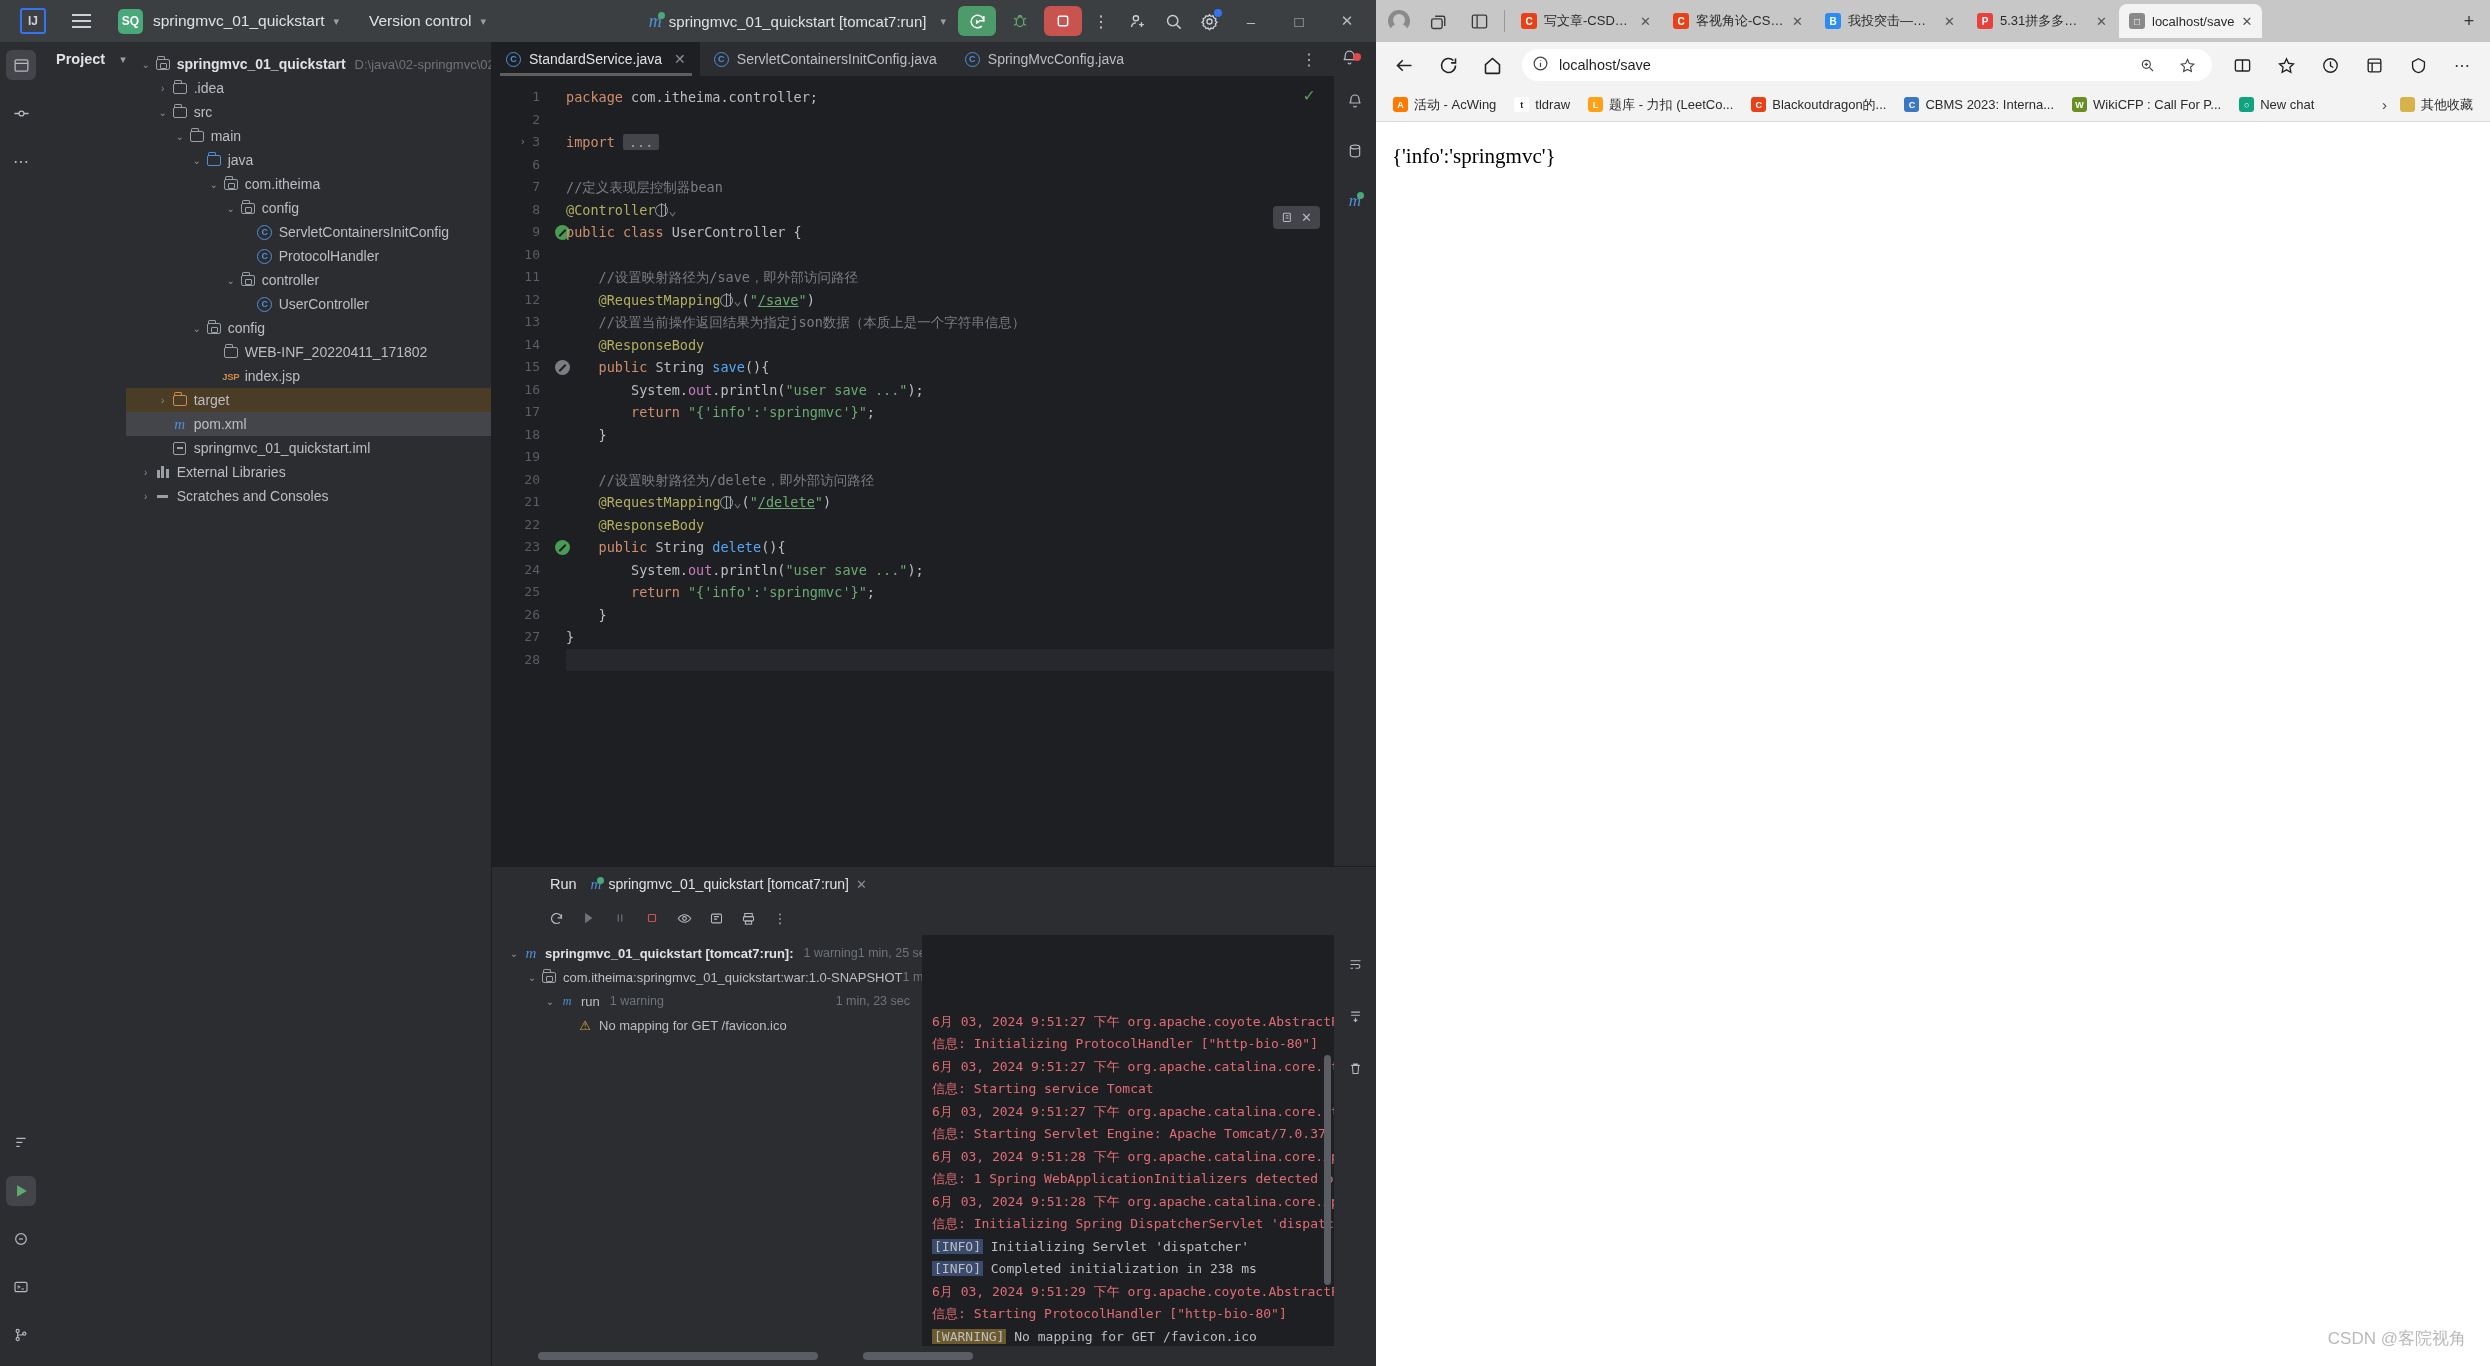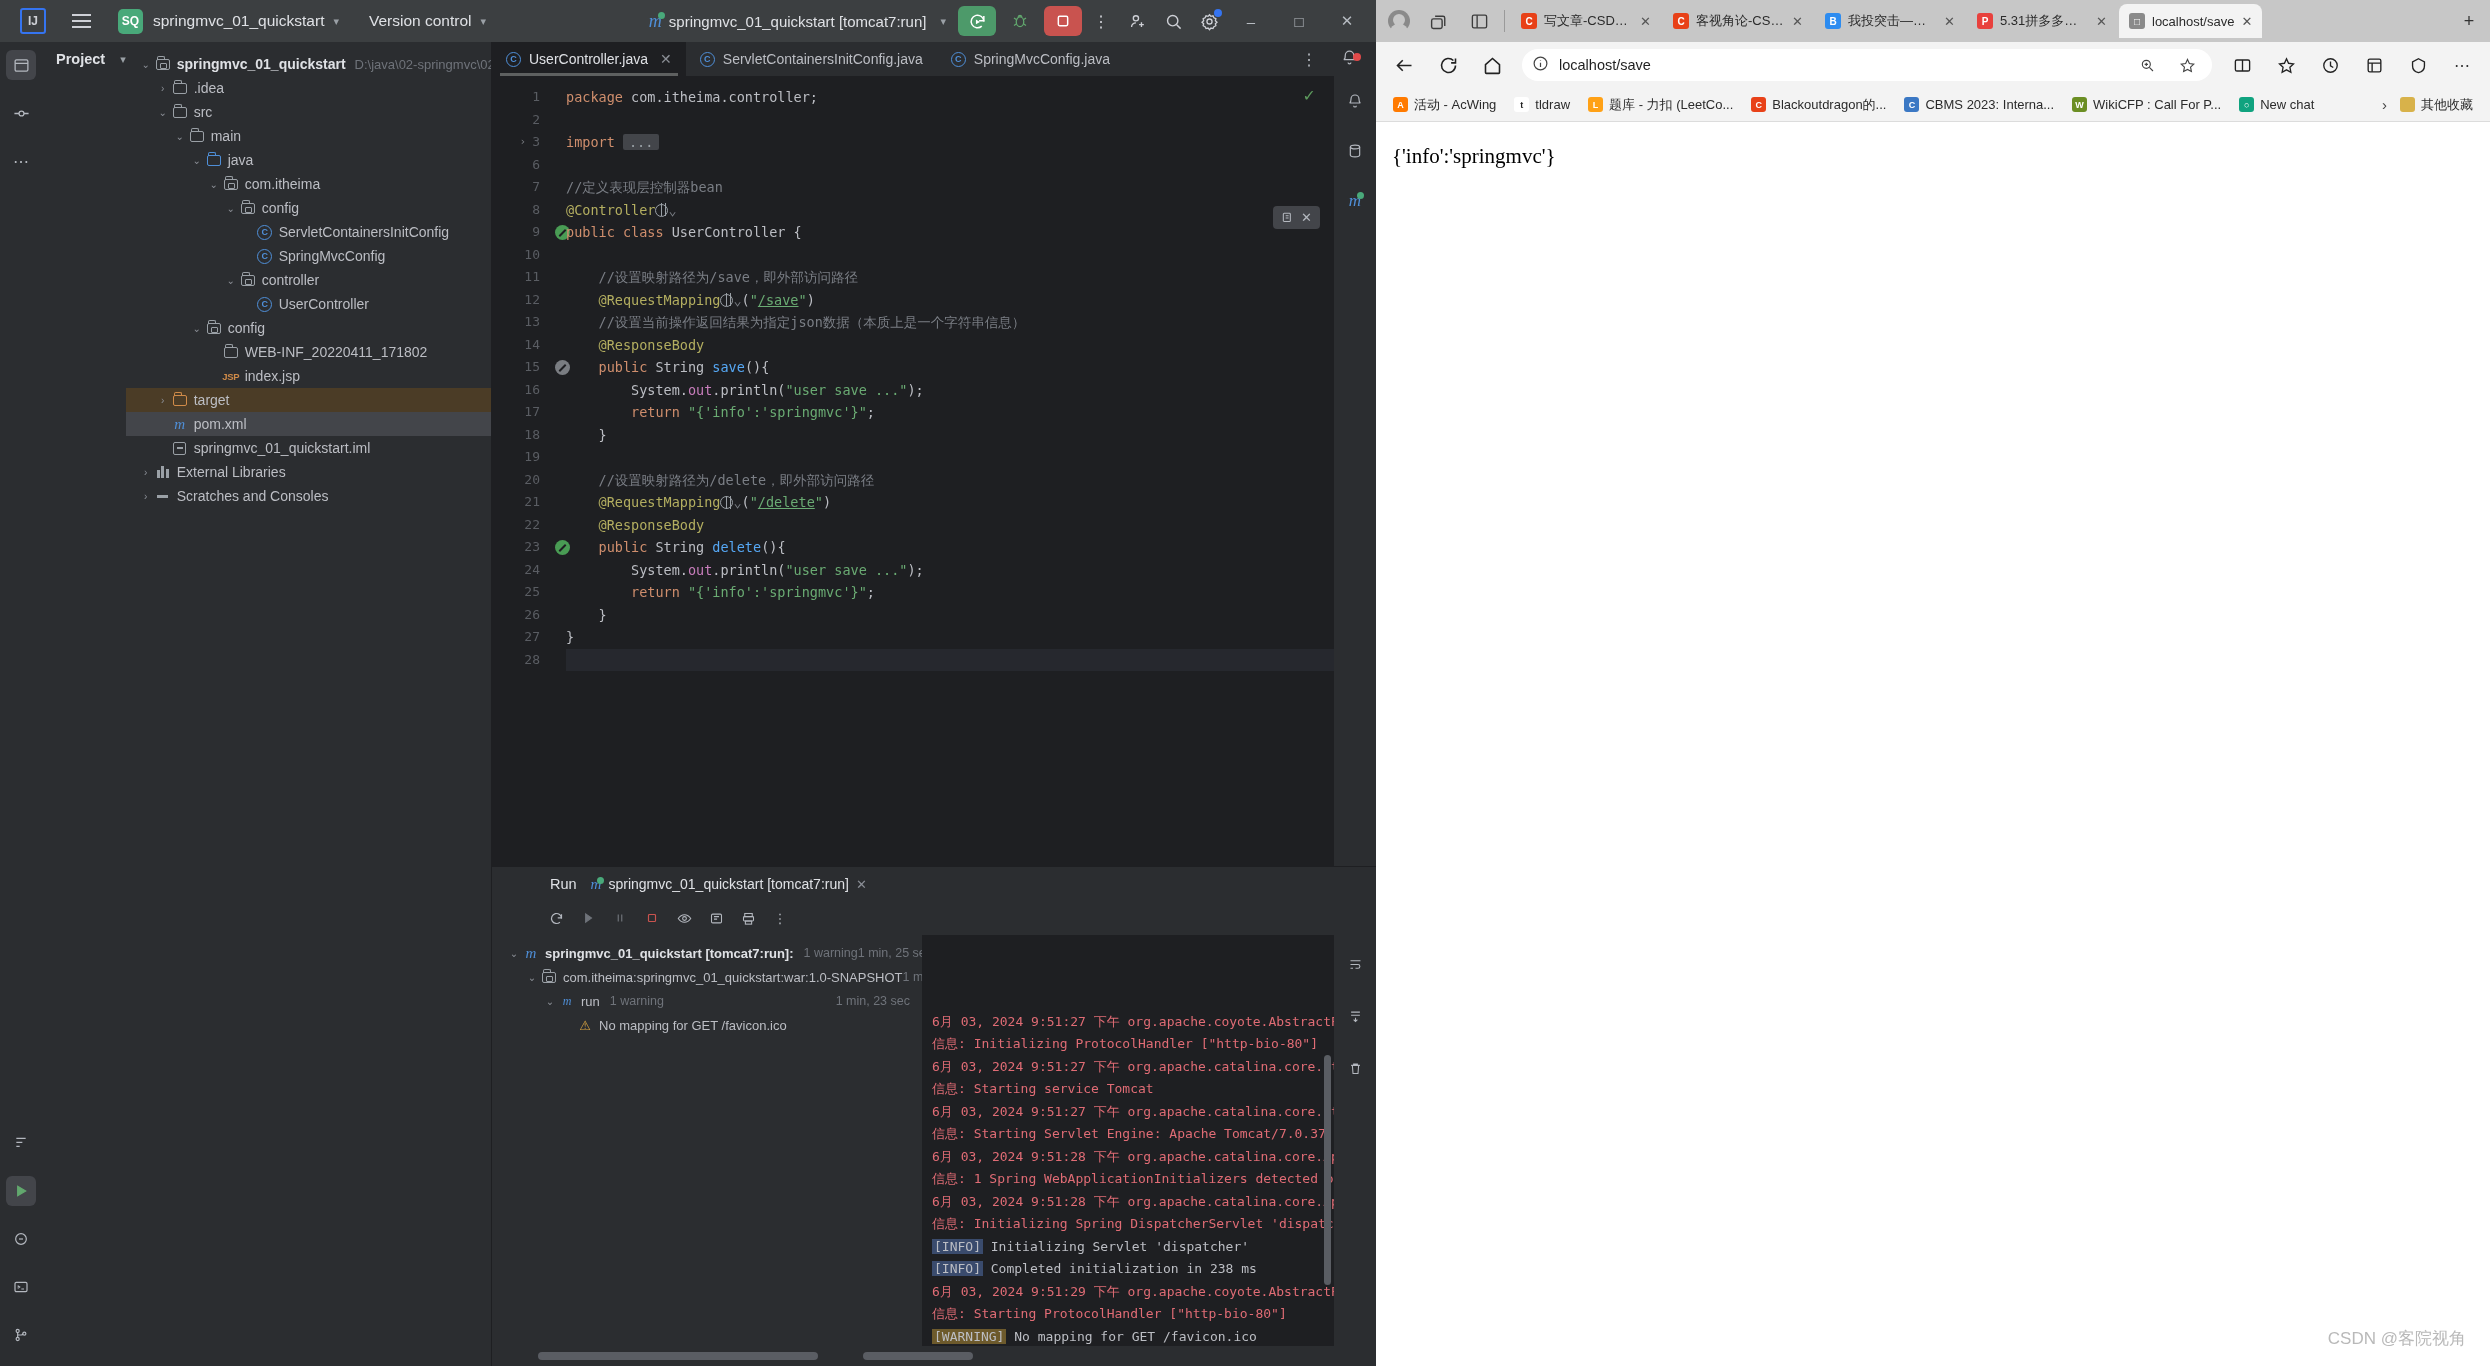--- a/index.html
+++ b/index.html
@@ -387,21 +387,21 @@
               <span class="ic">
                 <span class="cls">C</span>
               </span>
               <span class="tlabel">ServletContainersInitConfig</span>
             </div>
             <div class="trow" style="padding-left: 114px;">
               <span class="tw"></span>
               <span class="ic">
                 <span class="cls">C</span>
               </span>
-              <span class="tlabel">SpringMvcConfig</span>
+              <span class="tlabel">ProtocolHandler</span>
             </div>
             <div class="trow" style="padding-left: 97px;">
               <span class="tw">⌄</span>
               <span class="ic">
                 <span class="folder dot"></span>
               </span>
               <span class="tlabel">controller</span>
             </div>
             <div class="trow" style="padding-left: 114px;">
               <span class="tw"></span>
@@ -472,21 +472,21 @@
               </span>
               <span class="tlabel">Scratches and Consoles</span>
             </div>
           </div>
       </div>
 
       <div class="editor-col">
         <div class="tabs" id="editor-tabs">
             <div class="tab active">
               <span class="cls">C</span>
-              <span>UserController.java</span>
+              <span>StandardService.java</span>
               <span class="x">✕</span>
             </div>
             <div class="tab">
               <span class="cls">C</span>
               <span>ServletContainersInitConfig.java</span>
             </div>
             <div class="tab">
               <span class="cls">C</span>
               <span>SpringMvcConfig.java</span>
             </div>

